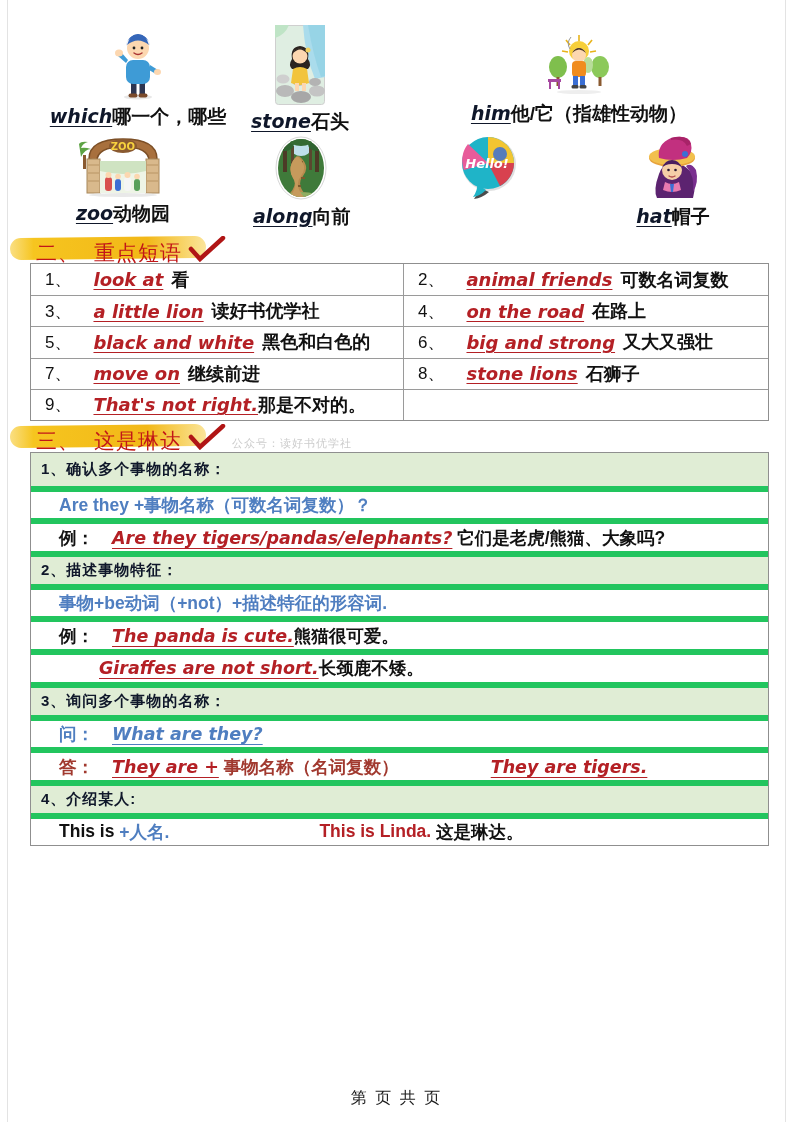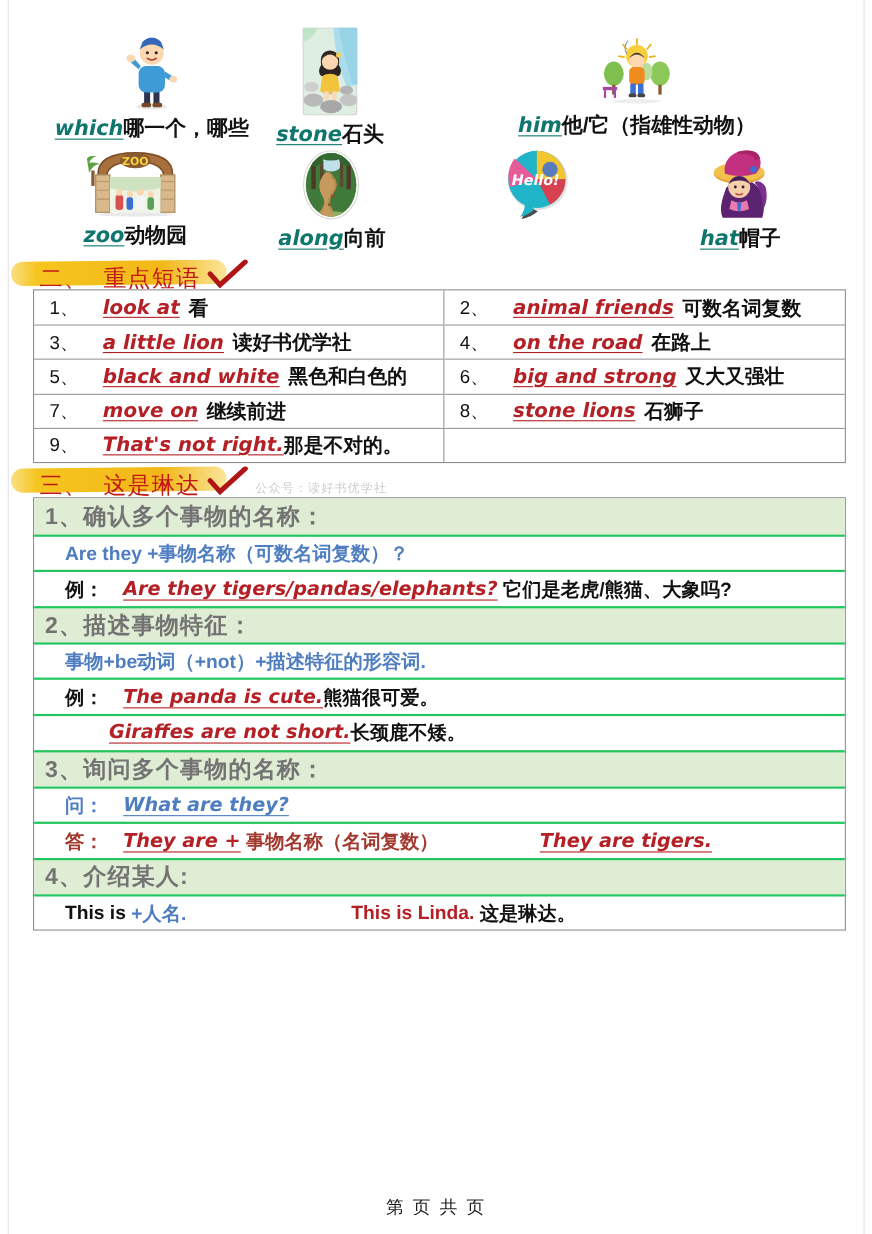--- a/index.html
+++ b/index.html
@@ -10,21 +10,21 @@
     overflow:hidden; margin:0 auto;
   }
   .scan-edge { position:absolute; top:0; bottom:0; width:1px; background:#e3e3e3; }
   .scan-edge.left { left:7px; } .scan-edge.right { left:785px; }
 
   
   .vocab-item { position:absolute; text-align:center; }
   .vocab-img { display:block; margin:0 auto 4px auto; }
   .vocab-label { font-size:19px; color:#111; white-space:nowrap; font-weight:600; }
   .vocab-word {
-    color:#0f766e; font-style:italic; font-weight:bold;
+    color:#0f172a; font-style:italic; font-weight:bold;
     text-decoration:underline; text-underline-offset:3px;
     font-family:"DejaVu Sans",sans-serif; font-size:19px;
   }
 
   
   .section-header { position:absolute; left:10px; height:30px; }
   .brush {
     position:absolute; left:0; top:3px; height:22px; border-radius:11px;
     background:linear-gradient(90deg, rgba(246,197,31,.55), #f6c51f 12%, #f2b818 70%, rgba(246,197,31,.45));
     transform:rotate(-0.6deg);
@@ -45,26 +45,26 @@
   .ph-cell + .ph-cell { flex:1 1 auto; border-left:1px solid #9a9a9a; }
   .ph-no { font-size:17px; color:#111; margin-right:22px; white-space:pre; }
   .ph-en {
     color:#b42025; font-style:italic; font-weight:bold; font-size:18px;
     text-decoration:underline; text-underline-offset:3px;
     font-family:"DejaVu Sans",sans-serif; white-space:pre;
   }
   .ph-cn { font-size:18px; color:#111; margin-left:8px; white-space:pre; font-weight:600; }
 
   
-  .pt-row { display:flex; align-items:center; height:32.7px; border-top:2px solid #22c55e; padding-left:10px; overflow:hidden; }
+  .pt-row { display:flex; align-items:center; height:32.7px; border-top:6px solid #22c55e; padding-left:10px; overflow:hidden; }
   .pt-row:first-child { border-top:none; }
   .pt-row.green { background:#e0edd5; }
   .pt-row span { white-space:pre; }
   .seg-k  { color:#111; font-size:17.5px; font-weight:600; }
-  .seg-hd { color:#737373; font-size:21px; font-weight:600; letter-spacing:1px; }
+  .seg-hd { color:#0f172a; font-size:15px; font-weight:600; letter-spacing:1px; }
   .seg-b  { color:#4f7ec0; font-size:17.5px; font-weight:600; }
   .seg-bu { color:#4f7ec0; font-size:17.5px; font-weight:bold; font-style:italic;
             text-decoration:underline; text-underline-offset:4px;
             font-family:"DejaVu Sans",sans-serif; margin-left:18px; }
   .seg-r  { color:#b42025; font-size:17.5px; font-weight:600; }
   .seg-ru { color:#b42025; font-size:17.5px; font-weight:bold; font-style:italic;
             text-decoration:underline; text-underline-offset:4px;
             font-family:"DejaVu Sans",sans-serif; }
   .seg-dr { color:#a1392f; font-size:17.5px; font-weight:600; }
   .ml18 { margin-left:18px; } .ml90 { margin-left:92px; } .ml155 { margin-left:150px; }

